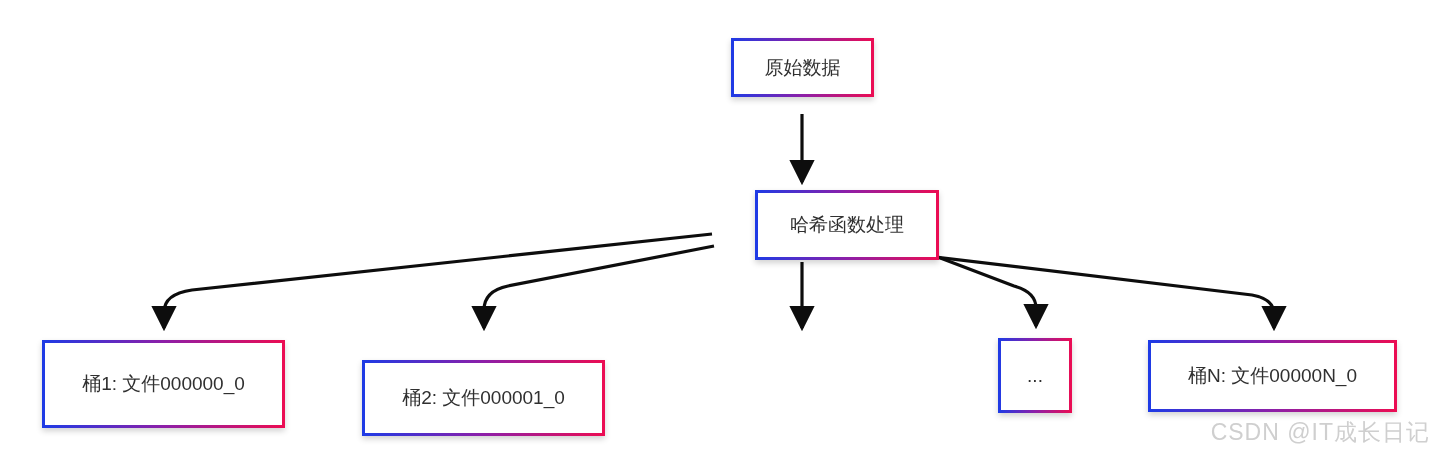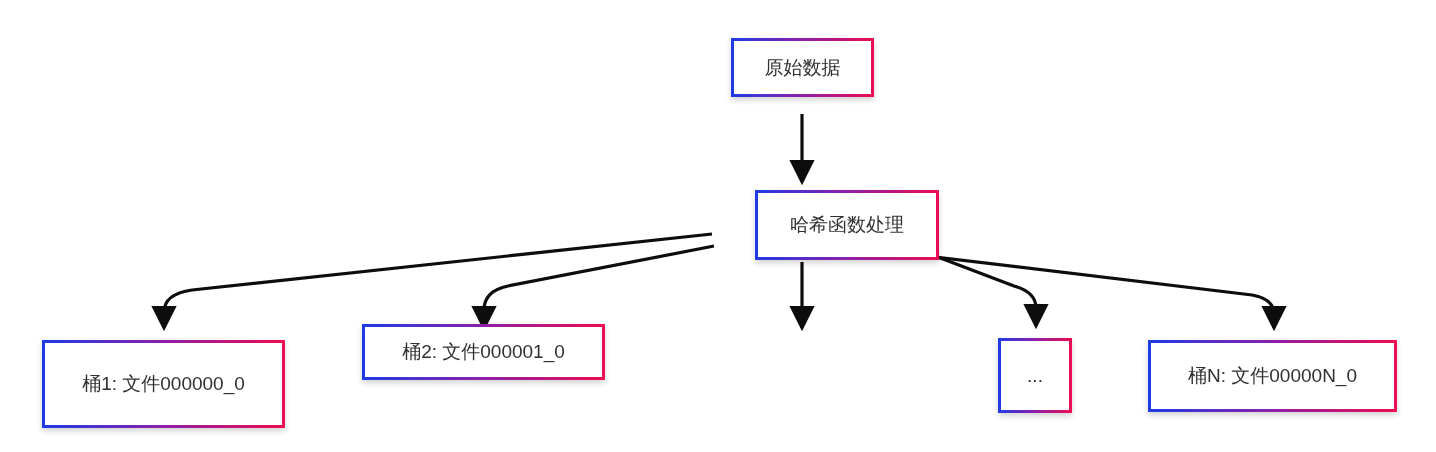--- a/index.html
+++ b/index.html
@@ -33,21 +33,21 @@
     display:flex;
     align-items:center;
     justify-content:center;
     font-size:19px;
     color:var(--text);
     white-space:nowrap;
   }
   .node-root   {left:731px;top:38px;width:143px;height:59px;}
   .node-process{left:710px;top:190px;width:184px;height:70px;margin-left:45px;}
   .node-b1     {left:42px;top:340px;width:243px;height:88px;}
-  .node-b2     {left:362px;top:324px;width:243px;height:56px;}
+  .node-b2     {left:362px;top:360px;width:243px;height:76px;}
   .node-b3     {left:682px;top:340px;width:243px;height:72px;}
   .node-dots   {left:998px;top:338px;width:74px;height:75px;}
   .node-bn     {left:1148px;top:340px;width:249px;height:72px;text-align:right;}
   .edges{
     position:absolute;
     left:0;top:0;
     width:1436px;height:452px;
     pointer-events:none;
   }
   .arrow{
@@ -104,14 +104,15 @@
 
 
   <div class="node node-dots">
     <div class="node-inner">...</div>
   </div>
 
   <div class="node node-bn">
     <div class="node-inner">桶N: 文件00000N_0</div>
   </div>
 
+  <div class="watermark">CSDN @IT成长日记</div>
 
 </div>
 
 </body></html>

